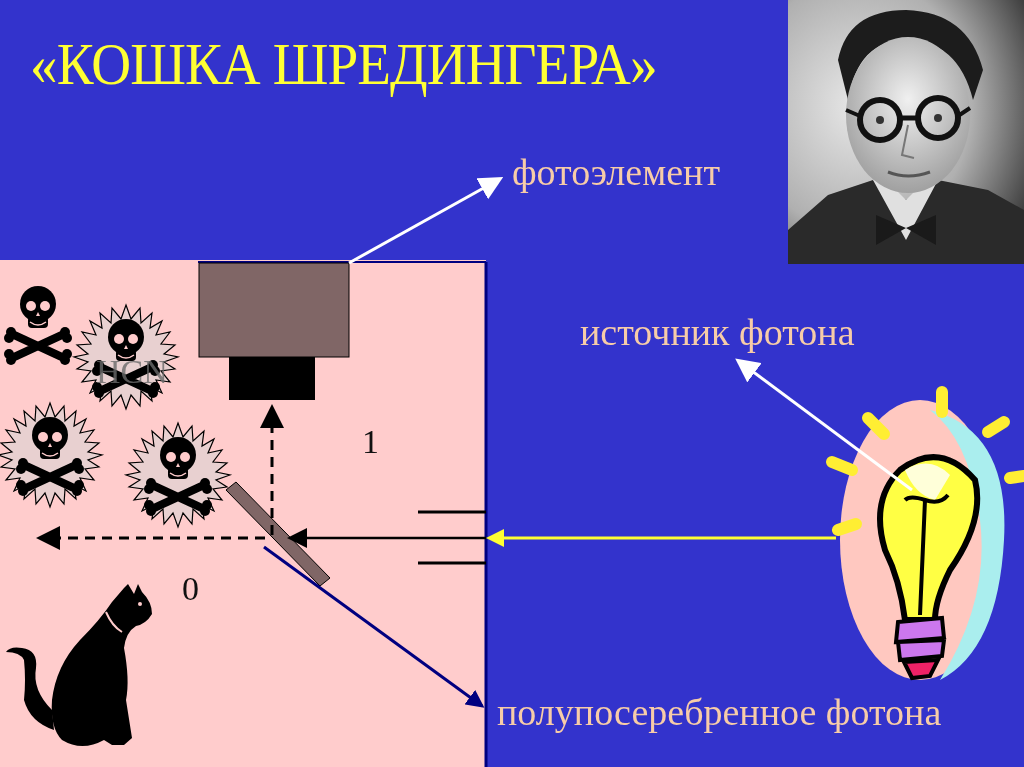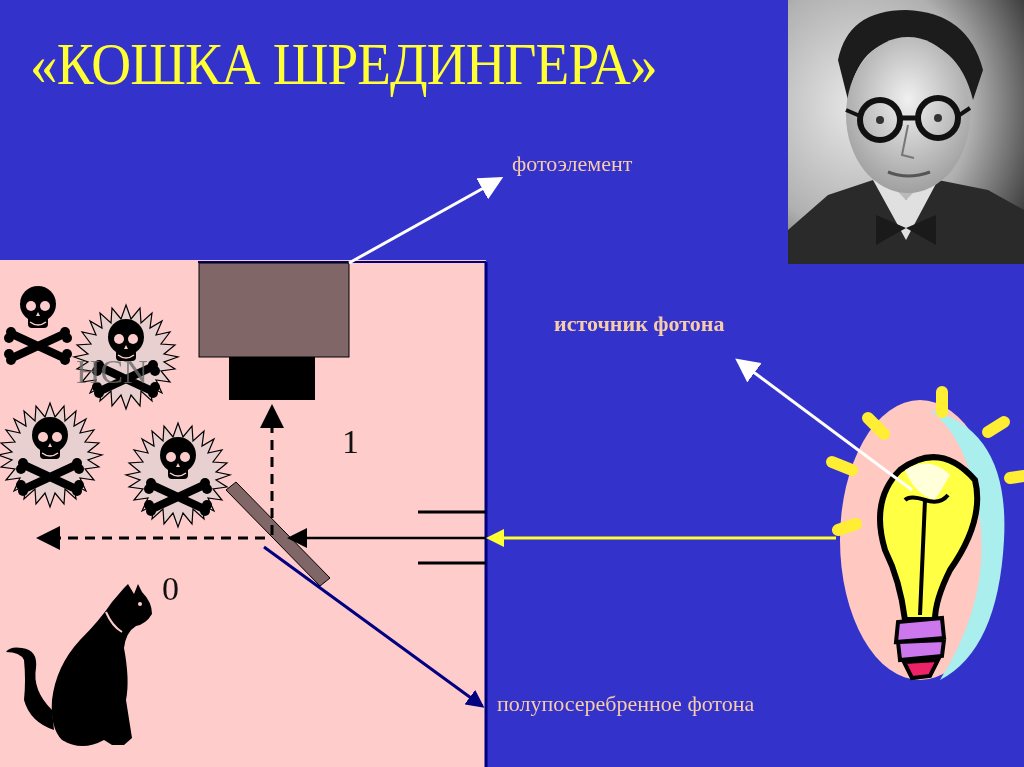--- a/index.html
+++ b/index.html
@@ -12,23 +12,23 @@
       position: absolute; left: 30px; top: 34px;
       font-size: 60px; color: #ffff33; letter-spacing: -1px;
       white-space: nowrap; line-height: 1;
       transform: scaleX(0.92); transform-origin: left top;
     }
     .portrait {
       position: absolute; left: 788px; top: 0; width: 236px; height: 264px;
       overflow: hidden;
     }
     .label {
-      position: absolute; color: #f7cca8; font-size: 22px; white-space: nowrap; line-height: 1;
+      position: absolute; color: #f7cca8; font-size: 38px; white-space: nowrap; line-height: 1;
     }
-    .num { position: absolute; color: #111; font-size: 34px; line-height: 1; }
+    .num { position: absolute; color: #111; font-size: 34px; line-height: 1; margin-left: 20px; }
     svg.layer { position: absolute; left: 0; top: 0; }
   </style>
 </head>
 <body>
 
 <div class="title">«КОШКА ШРЕДИНГЕРА»</div>
 
 <div class="portrait">
   <svg width="236" height="264" viewBox="0 0 236 264">
     <defs>
@@ -158,17 +158,17 @@
       <line x1="838" y1="530" x2="856" y2="524"></line>
       <line x1="1004" y1="422" x2="988" y2="432"></line>
       <line x1="1024" y1="476" x2="1010" y2="478"></line>
     </g>
   </g>
 
   <line x1="912" y1="490" x2="740" y2="362" stroke="#fff" stroke-width="3" marker-end="url(#arrWhite)"></line>
 </svg>
 
 <div class="label" style="left:512px; top:153px;">фотоэлемент</div>
-<div class="label" style="left:554px; top:313px;font-weight:bold;">источник фотона</div>
+<div class="label" style="left:580px; top:313px;">источник фотона</div>
 <div class="label" style="left:497px; top:693px;">полупосеребренное фотона</div>
 <div class="num" style="left:342px; top:425px;">1</div>
 <div class="num" style="left:162px; top:572px;">0</div>
 <div class="num" style="left:76px; top:355px; color:#6a6a6a; opacity:0.8;">HCN</div>
 
 </body></html>

